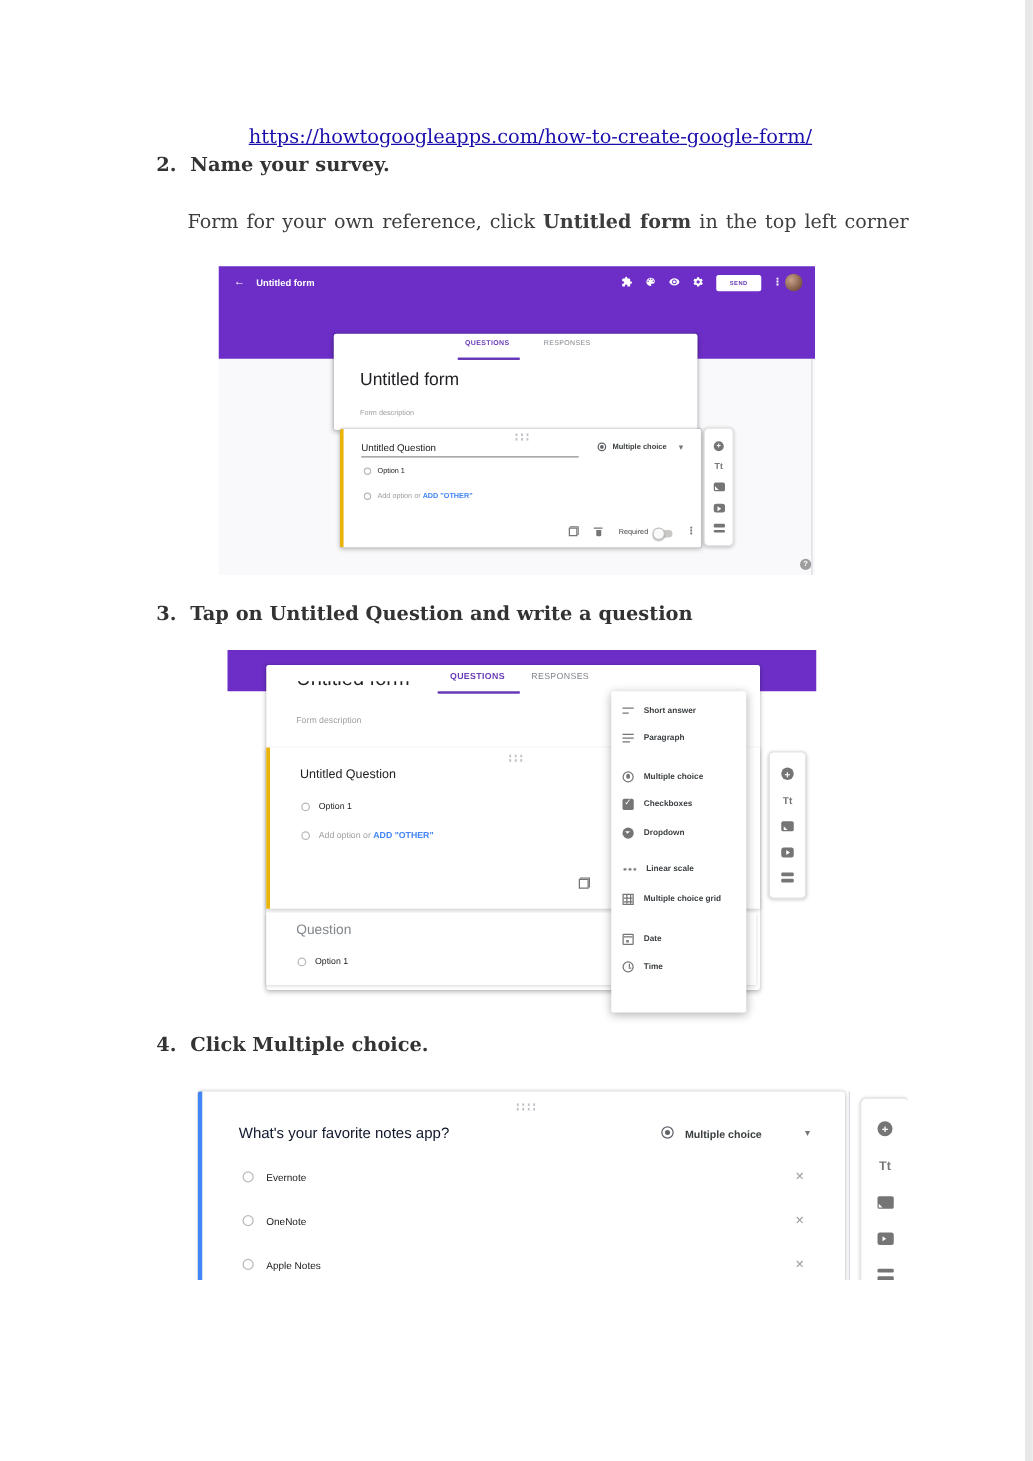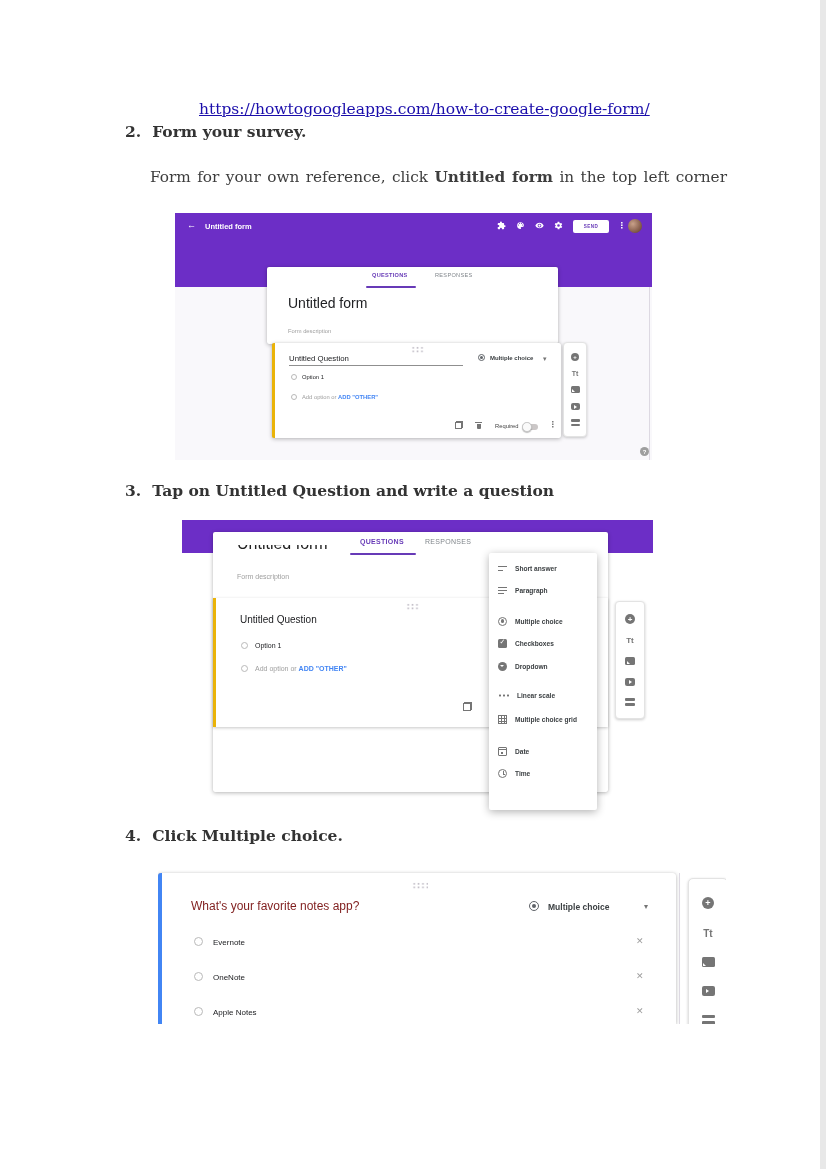--- a/index.html
+++ b/index.html
@@ -95,21 +95,21 @@
 </style>
 </head>
 <body>
 
 <div class="sheet">
 
   <a class="abs doc-link" style="left:199px;top:100px;" href="#">https://howtogoogleapps.com/how-to-create-google-form/</a>
 
   <div class="abs step-row" style="left:125px;top:122px;">
     <span>2.</span>
-    <span>Form your survey.</span>
+    <span>Name your survey.</span>
   </div>
 
   <div class="abs para-line jl" style="left:150px;top:166px;">
     <span>Form for your own reference, click </span><b>Untitled form</b><span> in the top left corner</span>
   </div>
 
   <div class="shot" style="left:175px;top:213px;width:477px;height:247px;background:#f9f8fb;">
     <div class="s1-band"></div>
 
     <span class="abs" style="left:12px;top:8px;color:#fff;font-size:9px;line-height:1;">←</span>
@@ -195,20 +195,25 @@
       <div class="abs blueleft" style="left:0;top:66px;width:392px;height:129px;background:#fff;box-shadow:0 1px 3px rgba(0,0,0,.22);">
         <div class="dragdots" style="left:190px;top:5px;"></div>
         <div class="abs" style="left:24px;top:16px;font-size:10px;color:#202124;">Untitled Question</div>
         <span class="radio" style="left:25px;top:44px;width:7px;height:7px;"></span>
         <span class="abs" style="left:39px;top:44px;font-size:7px;">Option 1</span>
         <span class="radio" style="left:25px;top:67px;width:7px;height:7px;"></span>
         <span class="abs" style="left:39px;top:67px;font-size:7px;"><span class="gtxt">Add option or </span><span class="blue">ADD "OTHER"</span></span>
         <span class="i-copy" style="left:247px;top:104px;width:9px;height:9px;"></span>
       </div>
 
+      <div class="abs" style="left:0;top:198px;width:392px;height:58px;background:#fff;box-shadow:0 1px 3px rgba(0,0,0,.18);">
+        <div class="abs" style="left:24px;top:8px;font-size:11px;color:#80868b;">Question</div>
+        <span class="radio" style="left:25px;top:36px;width:7px;height:7px;"></span>
+        <span class="abs" style="left:39px;top:36px;font-size:7px;">Option 1</span>
+      </div>
     </div>
 
     <div class="card" style="left:307px;top:33px;width:108px;height:257px;box-shadow:0 2px 8px rgba(0,0,0,.3);z-index:5;">
       <div class="mi" style="top:9px;">
           <span class="ic ic-short"></span>
           <span class="lbl">Short answer</span>
         </div>
       <div class="mi" style="top:31px;">
           <span class="ic ic-para"></span>
           <span class="lbl">Paragraph</span>
@@ -253,21 +258,21 @@
   </div>
 
   <div class="abs step-row" style="left:125px;top:826px;">
     <span>4.</span>
     <span>Click Multiple choice.</span>
   </div>
 
   <div class="shot" style="left:158px;top:870px;width:568px;height:154px;overflow:hidden;">
     <div class="card" style="left:0;top:3px;width:514px;height:151px;border-left:4px solid #4285f4;border-radius:3px 3px 0 0;">
       <div class="dragdots" style="left:250px;top:9px;width:16px;"></div>
-      <div class="abs" style="left:29px;top:26px;font-size:12px;color:#7f1d1d;">What's your favorite notes app?</div>
+      <div class="abs" style="left:29px;top:26px;font-size:12px;color:#0f172a;">What's your favorite notes app?</div>
       <span class="rc" style="left:367px;top:28px;width:10px;height:10px;"></span>
       <span class="abs" style="left:386px;top:29px;font-size:8.5px;font-weight:bold;color:#3c4043;">Multiple choice</span>
       <span class="abs caret" style="left:482px;top:30px;font-size:8px;">▾</span>
 
       <span class="radio" style="left:32px;top:64px;width:9px;height:9px;border-width:1.2px;"></span>
       <span class="abs" style="left:51px;top:65px;font-size:8px;">Evernote</span>
       <span class="x-close" style="left:474px;top:64px;">✕</span>
 
       <span class="radio" style="left:32px;top:99px;width:9px;height:9px;border-width:1.2px;"></span>
       <span class="abs" style="left:51px;top:100px;font-size:8px;">OneNote</span>

